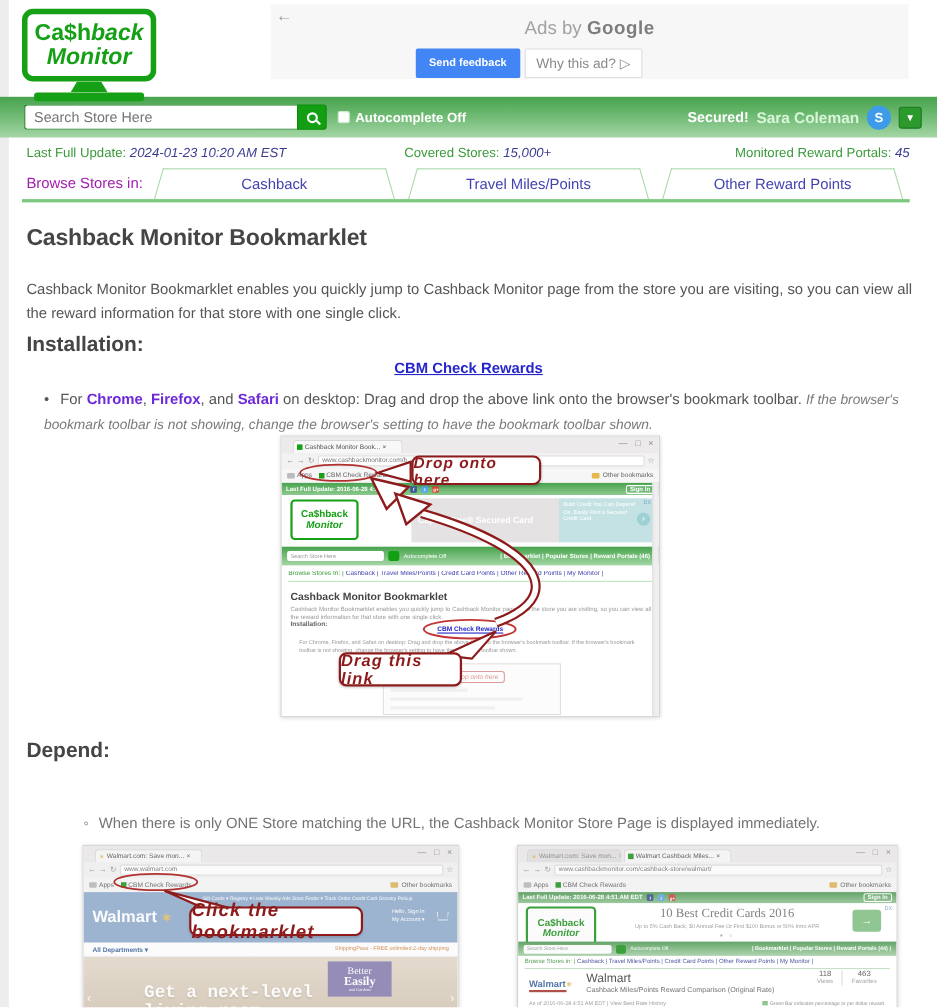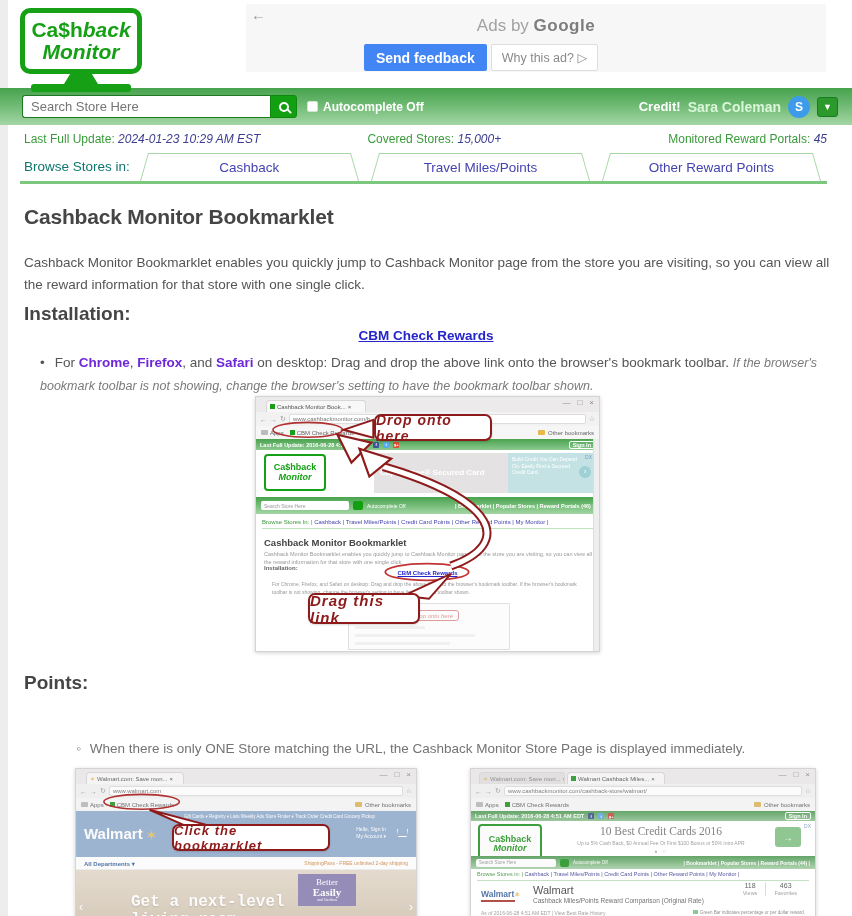--- a/index.html
+++ b/index.html
@@ -18,21 +18,21 @@
   .logo .stand{width:34px;height:10px;margin:0 auto;background:#15a015;
     clip-path:polygon(18% 0,82% 0,100% 100%,0 100%);}
   .logo .base{width:100px;height:8px;margin:0 auto;background:#15a015;border-radius:3px;}
 
   
   .adbox{position:absolute;left:246px;top:4px;width:580px;height:68px;background:#f7f7f7;}
   .adbox .backarrow{position:absolute;left:5px;top:2px;font-size:15px;color:#9a9a9a;}
   .adbox .adlabel{position:absolute;top:12px;left:0;right:0;text-align:center;font-size:17px;color:#a2a2a2;}
   .adbox .adlabel b{color:#7d7d7d;font-weight:bold;letter-spacing:.5px;}
   .adbox .btnrow{position:absolute;top:40px;left:0;right:110px;display:flex;justify-content:center;gap:4px;}
-  .btn-feedback{background:#4285f4;color:#fff;font-size:14px;font-weight:bold;border:none;border-radius:2px;padding:5px 12px;cursor:pointer;}
+  .btn-feedback{background:#4285f4;color:#fff;font-size:10px;font-weight:bold;border:none;border-radius:2px;padding:5px 12px;cursor:pointer;}
   .btn-why{background:#fff;color:#8a8a8a;font-size:12.5px;border:1px solid #ddd;border-radius:2px;padding:5px 10px;cursor:pointer;}
 
   
   .gnav{position:absolute;left:0;top:88px;width:852px;height:37px;
     background:linear-gradient(180deg,#47a34d 0%,#6db972 45%,#a4d6a5 100%);
     display:flex;align-items:center;}
   .searchwrap{display:flex;margin-left:22px;height:23px;}
   .searchwrap input{width:248px;height:23px;border:1px solid #1d7a22;border-right:none;border-radius:3px 0 0 3px;
     padding:0 8px;font-size:13px;color:#333;font-family:"Liberation Sans",sans-serif;outline:none;}
   .searchbtn{width:27px;height:23px;background:#12a012;border:1px solid #0d8a0d;border-radius:0 3px 3px 0;
@@ -54,21 +54,21 @@
   .statusbar{position:absolute;left:0;top:125px;width:852px;height:27px;display:flex;align-items:center;
     font-size:12px;padding:0 25px 0 24px;}
   .statusbar .seg{white-space:nowrap;}
   .statusbar .mid{margin:0 auto;transform:translateX(-30px);}
   .sl{color:#3a9a3a;}
   .sv{color:#3c3c92;font-style:italic;}
 
   
   .tabsrow{position:absolute;left:20px;top:152px;width:807px;height:32px;border-bottom:3px solid #7cc87e;
     display:flex;align-items:flex-end;}
-  .browselabel{color:#0f766e;font-size:13.5px;padding:0 4px 7px 4px;white-space:nowrap;}
+  .browselabel{color:#a21caf;font-size:13.5px;padding:0 4px 7px 4px;white-space:nowrap;}
   .tab{position:relative;flex:1;height:28px;margin:0 7px;display:flex;align-items:center;justify-content:center;
     font-size:13.5px;color:#4343b0;cursor:pointer;}
   .tab::before,.tab::after{content:"";position:absolute;top:0;bottom:0;width:1px;background:#a8d8a8;}
   .tab::before{left:3px;transform:skewX(-16deg);}
   .tab::after{right:3px;transform:skewX(16deg);}
   .tab .ttop{position:absolute;top:0;left:7px;right:7px;height:1px;background:#a8d8a8;}
 
   
   .h1{position:absolute;left:24px;top:205px;font-size:21px;font-weight:bold;color:#454545;letter-spacing:-.2px;}
   .intro{position:absolute;left:24px;top:252px;width:806px;font-size:13.5px;color:#555;line-height:1.65;}
@@ -222,31 +222,31 @@
       <input type="text" placeholder="Search Store Here" style="">
       <div class="searchbtn">
           <span class="mag"></span>
         </div>
     </div>
     <div class="autowrap">
       <span class="cbox"></span>
       <span class="autolabel">Autocomplete Off</span>
     </div>
     <div class="userwrap">
-      <span class="welcome">Credit!</span>
+      <span class="welcome">Secured!</span>
       <span class="uname">Sara Coleman</span>
       <span class="avatar">S</span>
       <span class="udrop">
           <span>▼</span>
         </span>
     </div>
   </div>
 
   <div class="statusbar">
-    <span class="seg"><span class="sl">Last Full Update: </span><span class="sv">2024-01-23 10:29 AM EST</span></span>
+    <span class="seg"><span class="sl">Last Full Update: </span><span class="sv">2024-01-23 10:20 AM EST</span></span>
     <span class="seg mid"><span class="sl">Covered Stores: </span><span class="sv">15,000+</span></span>
     <span class="seg"><span class="sl">Monitored Reward Portals: </span><span class="sv">45</span></span>
   </div>
 
   <div class="tabsrow">
     <span class="browselabel">Browse Stores in:</span>
     <div class="tab">
         <span class="ttop"></span>
         <span>Cashback</span>
       </div>
@@ -340,21 +340,21 @@
       <path d="M196,170 C258,148 244,104 128,70" fill="none" stroke="#8e1b1b" stroke-width="9"></path>
       <path d="M196,170 C258,148 244,104 128,70" fill="none" stroke="#fff" stroke-width="5"></path>
       <polygon points="82,38 116,46 96,66" fill="#fff" stroke="#8e1b1b" stroke-width="2.2"></polygon>
       <polygon points="104,52 136,62 114,80" fill="#fff" stroke="#8e1b1b" stroke-width="2.2"></polygon>
       <polygon points="148,200 196,178 174,203" fill="#fff" stroke="#8e1b1b" stroke-width="2"></polygon>
     </svg>
     <div class="bubble" style="left:118px;top:17px;width:118px;height:27px;font-size:14px;">Drop onto here</div>
     <div class="bubble" style="left:52px;top:196px;width:112px;height:31px;font-size:15px;">Drag this link</div>
   </div>
 
-  <div class="h2 usage">Points:</div>
+  <div class="h2 usage">Depend:</div>
   <div class="usagesub"><span class="sdot">◦</span><span>When there is only ONE Store matching the URL, the Cashback Monitor Store Page is displayed immediately.</span></div>
 
   <div class="shot" id="shot2">
     <div class="washed">
       <div class="bc">
         <div class="winctl"><span>—</span><span>□</span><span>×</span></div>
         <div class="btab" style="left:10px;width:98px;">
             <span class="fav-y">✶</span>
             <span>Walmart.com: Save mon...</span>
             <span>×</span>
@@ -403,21 +403,21 @@
           <div class="b3">and Gardens</div>
         </div>
         <span class="caro" style="left:3px;">‹</span>
         <span class="caro" style="right:3px;">›</span>
       </div>
     </div>
     <svg class="annot-svg" viewBox="0 0 342 200">
       <ellipse cx="66" cy="33" rx="38" ry="7.5" fill="none" stroke="#b03030" stroke-width="1.6"></ellipse>
       <polygon points="112,58 74,41 138,58" fill="#fff" stroke="#8e1b1b" stroke-width="2"></polygon>
     </svg>
-    <div class="bubble" style="left:96px;top:55px;width:158px;height:27px;font-size:13px;">Click the bookmarklet</div>
+    <div class="bubble" style="left:96px;top:55px;width:158px;height:27px;font-size:17px;">Click the bookmarklet</div>
   </div>
 
   <div class="shot" id="shot3">
     <div class="washed">
       <div class="bc">
         <div class="winctl"><span>—</span><span>□</span><span>×</span></div>
         <div class="btab inactive" style="left:8px;width:86px;">
             <span class="fav-y">✶</span>
             <span>Walmart.com: Save mon...</span>
             <span>×</span>

